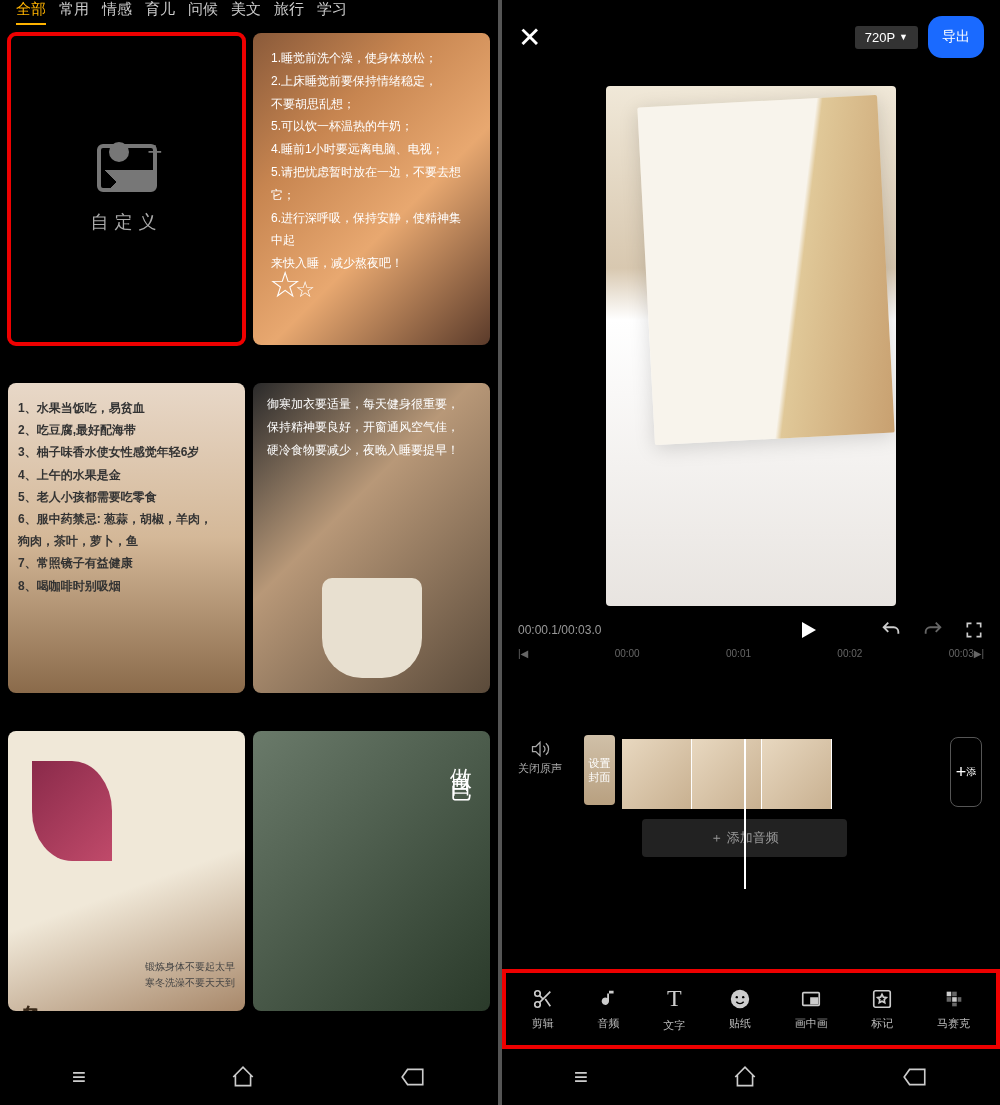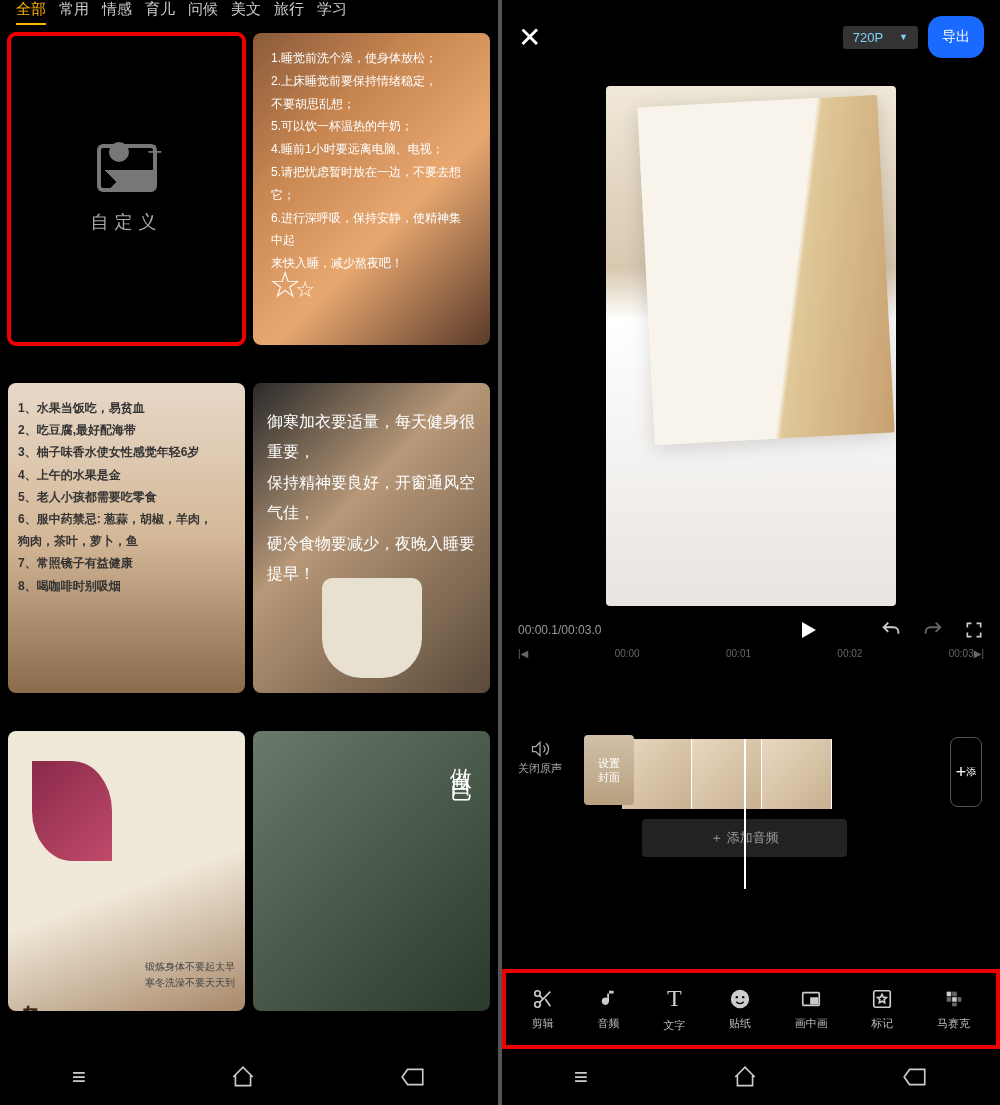--- a/index.html
+++ b/index.html
@@ -16,46 +16,46 @@
 .card.red{outline:4px solid #e00;outline-offset:-3px;background:#000;display:flex;flex-direction:column;align-items:center;justify-content:center;gap:18px;height:312px}
 .card.red .imgicon{width:60px;height:48px;position:relative}
 .card.red .imgicon::before{content:"";position:absolute;inset:0;border:4px solid #777;border-radius:6px}
 .card.red .imgicon::after{content:"";position:absolute;width:20px;height:20px;background:#777;border-radius:50%;top:-2px;left:12px}
 .card.red .plus{position:absolute;top:-8px;right:-6px;color:#777;font-size:26px;font-weight:300}
 .card.red .mtn{position:absolute;bottom:4px;left:4px;right:4px;height:18px;background:linear-gradient(135deg,transparent 40%,#777 40%,#777 60%,transparent 60%),linear-gradient(45deg,transparent 30%,#777 30%)}
 .card.red .lbl{color:#aaa;font-size:18px;letter-spacing:6px}
 .card2{background:linear-gradient(135deg,#8a5a3a,#c78550,#e8a870 60%,#5a3a2a);height:312px;padding:14px 18px;color:#fff;font-size:12px;line-height:1.9;position:relative}
 .card2 .star{position:absolute;left:16px;bottom:26px;font-size:36px;color:#fff}
 .card3{background:linear-gradient(180deg,#e8d8c8,#d4b898,#8a6a4a);height:310px;padding:14px 10px;color:#333;font-size:12px;line-height:1.85;font-weight:600}
-.card4{background:linear-gradient(135deg,#2a2a2a,#b89878 40%,#5a4a3a);height:310px;padding:24px 14px;color:#fff;font-size:16px;line-height:1.9;position:relative}
+.card4{background:linear-gradient(135deg,#2a2a2a,#b89878 40%,#5a4a3a);height:310px;padding:10px 14px;color:#fff;font-size:12px;line-height:1.9;position:relative}
 .card4 .horse{position:absolute;bottom:15px;left:50%;transform:translateX(-50%);width:100px;height:100px;background:#e8e0d0;border-radius:10px 10px 40% 40%}
 .card5{height:280px;background:linear-gradient(160deg,#f0e8d8 55%,#a8886a);position:relative;display:flex}
 .card5 .leaf{position:absolute;top:30px;left:24px;width:80px;height:100px;background:linear-gradient(135deg,#8a2a4a,#c04a6a);border-radius:0 50% 0 50%}
 .card5 .txt{position:absolute;bottom:10px;left:10px;writing-mode:vertical-rl;color:#3a2a1a;font-size:20px;font-weight:600;letter-spacing:4px}
 .card5 .small{position:absolute;bottom:20px;right:10px;color:#444;font-size:10px;line-height:1.6;text-align:left}
 .card6{height:280px;background:linear-gradient(135deg,#6a7a6a,#4a5a4a 50%,#2a3a2a);position:relative}
 .card6 .txt{position:absolute;top:20px;right:14px;writing-mode:vertical-rl;color:#fff;font-size:22px;font-weight:500;letter-spacing:6px}
 .navbar{display:flex;justify-content:space-around;align-items:center;padding:14px 0;color:#ccc;font-size:24px}
 .preview{flex:1;display:flex;align-items:center;justify-content:center;padding:12px;position:relative}
 .preview .frame{width:290px;height:520px;background:linear-gradient(180deg,#f0e8d8 0%,#d8c8b0 35%,#fff 45%,#e8e4e0 100%);border-radius:4px;position:relative;overflow:hidden}
 .preview .pages{position:absolute;top:15px;left:40px;right:10px;height:65%;background:linear-gradient(100deg,#f8f4ec 60%,#e0c898 62%,#c8a070);border-radius:2px;transform:rotate(-3deg);box-shadow:0 4px 20px rgba(0,0,0,.15)}
 .topbar2{display:flex;align-items:center;justify-content:space-between;padding:16px}
 .close{color:#fff;font-size:28px;font-weight:300}
 .rightbtns{display:flex;gap:10px;align-items:center}
-.resbtn{background:#333;color:#7dd3fc;padding:4px 10px;border-radius:3px;font-size:13px;display:flex;align-items:center;gap:16px}
+.resbtn{background:#333;color:#ffffff;padding:4px 10px;border-radius:3px;font-size:13px;display:flex;align-items:center;gap:4px}
 .exportbtn{background:#1a6aff;color:#fff;padding:12px 14px;border-radius:14px;font-size:14px}
 .playrow{display:flex;align-items:center;padding:0 16px;gap:20px;color:#ccc}
 .time{font-size:12px;color:#999;flex:1}
 .playrow .ctr{font-size:20px}
 .playbtn{font-size:24px;color:#fff;margin:0 40px 0 0}
 .ruler{display:flex;justify-content:space-between;padding:6px 16px;color:#666;font-size:10px;align-items:center}
 .timeline{flex:1;min-height:0;position:relative;padding:14px 12px;overflow:hidden}
 .trow{display:flex;align-items:center;gap:8px;margin-bottom:10px;position:relative;padding-left:108px}
 .soundoff{position:absolute;left:4px;top:0;color:#aaa;font-size:11px;text-align:center;line-height:1.4}
-.cover{position:absolute;left:70px;top:-4px;width:50px;height:70px;background:linear-gradient(#d0c0a8,#b8a080);border-radius:4px;display:flex;align-items:center;justify-content:center;color:#fff;font-size:11px;text-align:center;line-height:1.3}
+.cover{position:absolute;left:70px;top:-4px;width:31px;height:70px;background:linear-gradient(#d0c0a8,#b8a080);border-radius:4px;display:flex;align-items:center;justify-content:center;color:#fff;font-size:11px;text-align:center;line-height:1.3}
 .clips{display:flex;height:70px}
 .clip{width:70px;height:70px;background:linear-gradient(135deg,#e8d8c0,#c8b090);border-right:1px solid #fff}
 .addclip{position:absolute;right:6px;top:-2px;width:32px;height:70px;border:1px solid #555;border-radius:8px;display:flex;align-items:center;justify-content:center;color:#fff;font-size:18px}
 .playhead{position:absolute;top:0;left:230px;width:2px;height:150px;background:#fff}
 .audiotrack{margin-top:4px;margin-left:128px;width:205px;background:#222;color:#999;font-size:13px;padding:10px;border-radius:4px;text-align:center}
 .bottomtools{display:flex;justify-content:space-around;align-items:center;padding:14px 6px;color:#bbb;outline:4px solid #e00;outline-offset:-2px;margin:2px}
 .tool{display:flex;flex-direction:column;align-items:center;gap:6px;font-size:11px}
 .tool .ticon{font-size:20px}
 svg{display:block}
 </style>

